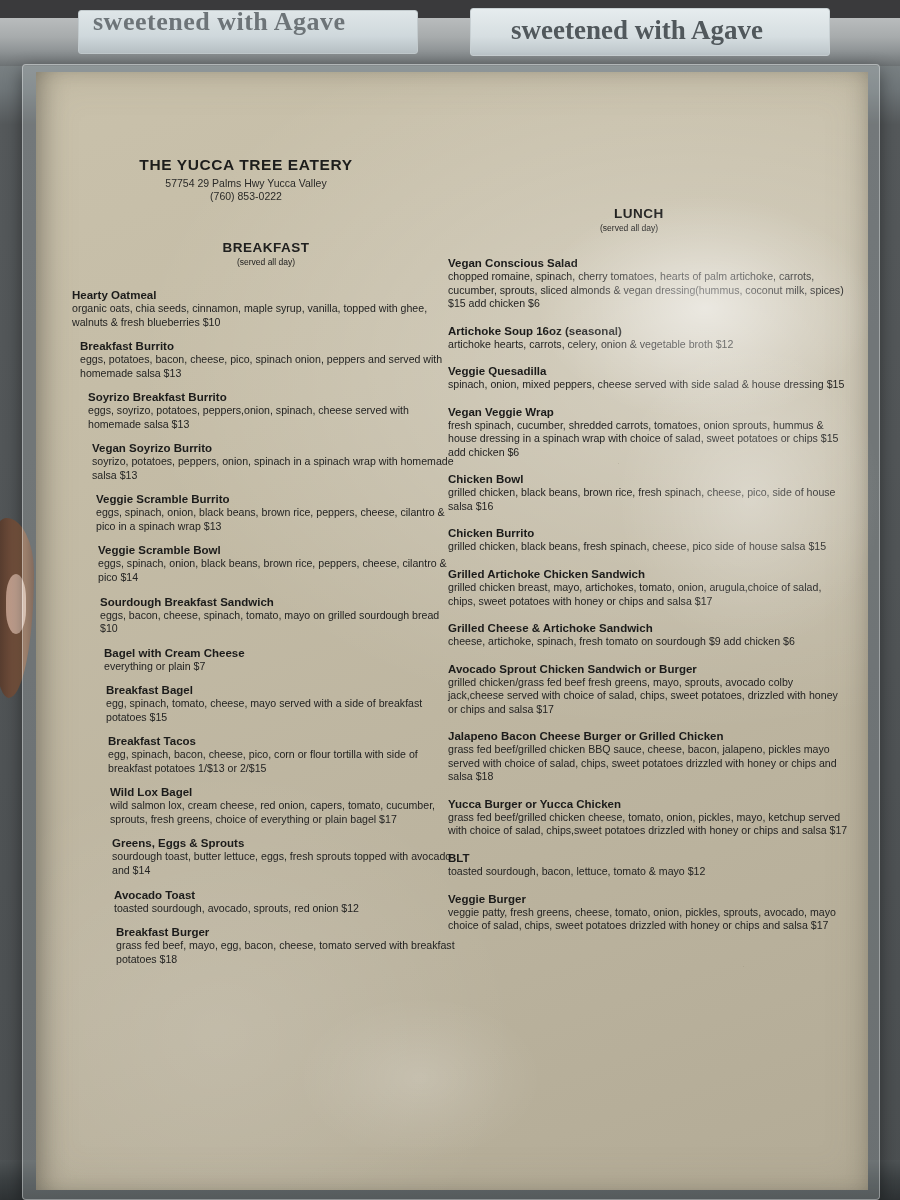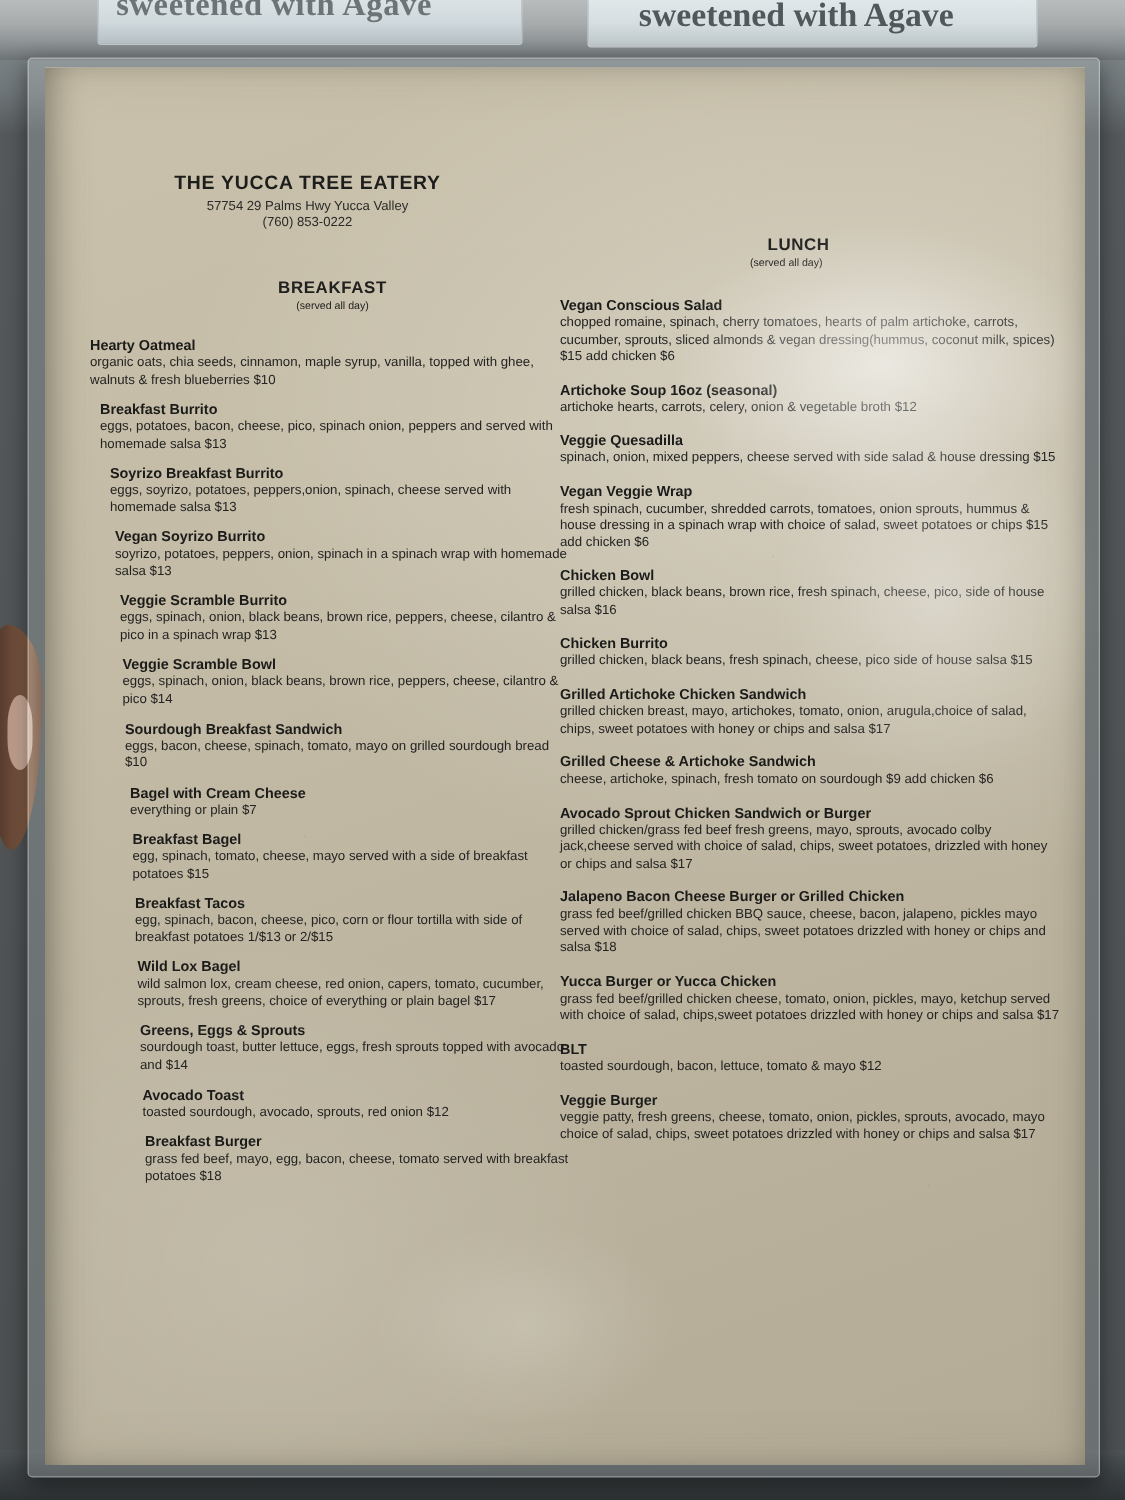--- a/index.html
+++ b/index.html
@@ -10,20 +10,21 @@
     font-family: "Liberation Sans", sans-serif;
     overflow: hidden;
     position: relative;
   }
 
   
   .scene {
     position: absolute; inset: 0;
     background:
       linear-gradient(180deg, #9aa0a3 0%, #7e8587 3%, #6f7679 6%, #55595b 9%, #4b4f51 100%);
+    margin-top: 18px;
   }
   .shelf-top {
     position: absolute; left: 0; top: 0; width: 900px; height: 48px;
     background: linear-gradient(180deg,#b9bcbd 0%, #a7abac 40%, #8e9395 70%, #6d7274 100%);
   }
   .bottle-left {
     position: absolute; left: 78px; top: -8px; width: 340px; height: 44px;
     background: linear-gradient(180deg,#dfe6e8 0%, #cfd8dc 60%, #b6bfc3 100%);
     border: 1px solid #c2cacd;
     border-radius: 3px;

